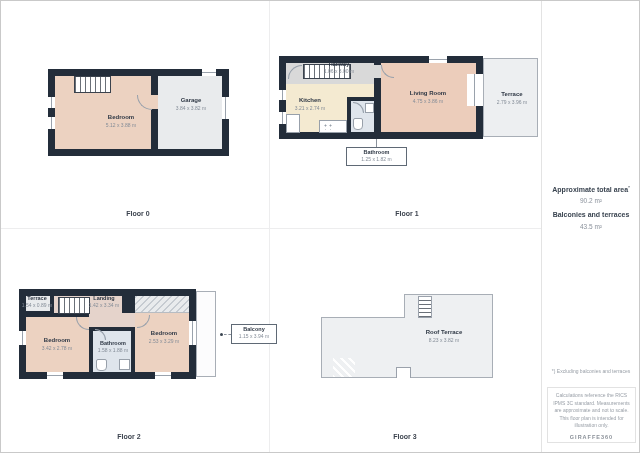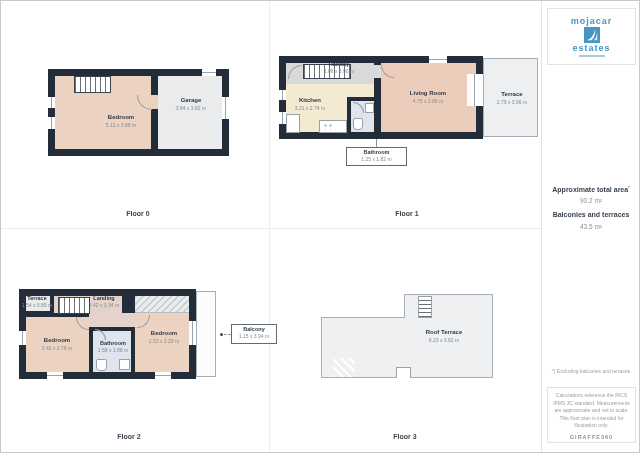--- a/index.html
+++ b/index.html
@@ -180,34 +180,20 @@
   <div class="abs" style="left:404px;top:315px;width:87px;height:2px;background:#eef0f2;"></div>
   <div class="stairs h" style="left:417px;top:295px;width:12px;height:20px;"></div>
   <div class="abs" style="left:395px;top:366px;width:15px;height:11px;background:#fff;border:1px solid #9aa1ab;border-bottom:none;box-sizing:border-box;"></div>
   <div class="hatch-white" style="left:332px;top:357px;width:22px;height:19px;"></div>
   <div class="lbl" style="left:443px;top:335px;">
     <span class="nm">Roof Terrace</span>
     <span class="dm">8.23 x 3.82 m</span>
   </div>
   <div class="floor-label" style="left:404px;top:435px;">Floor 3</div>
 
-  <div class="sidebox" style="left:546px;top:7px;width:89px;height:57px;">
-    <div class="brand">
-      <span class="t">mojacar</span>
-      <span style="line-height:0;">
-        <svg width="16" height="16" viewBox="0 0 18 18">
-          <rect width="18" height="18" fill="#4596c0"></rect>
-          <path d="M3 15 Q10 13 12.5 3 Q13 10 8.5 15 Z" fill="#ffffff"></path>
-          <path d="M11 15 Q14.5 11 15 5.5 L15 15 Z" fill="#cfe4f2"></path>
-        </svg>
-      </span>
-      <span class="t">estates</span>
-      <span class="brand-rule"></span>
-    </div>
-  </div>
 
   <div class="side-h" style="top:184px;">
     <span>Approximate total area</span><sup style="font-size:4px;">*</sup>
   </div>
   <div class="side-v" style="top:196px;">90.2 m²</div>
   <div class="side-h" style="top:210px;">Balconies and terraces</div>
   <div class="side-v" style="top:222px;">43.5 m²</div>
 
   <div class="footnote" style="top:367px;">*) Excluding balconies and terraces</div>
 

